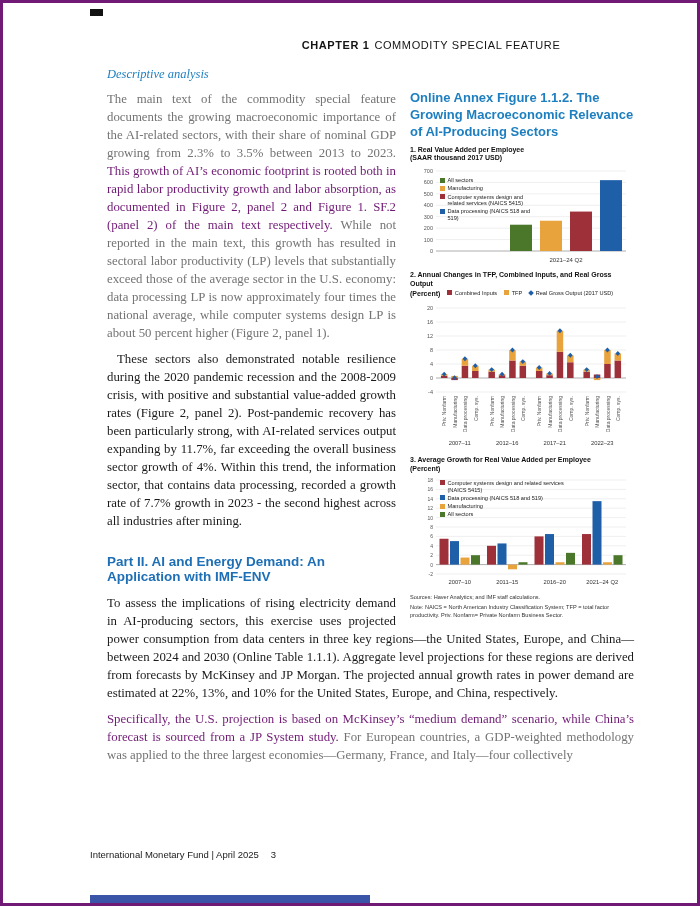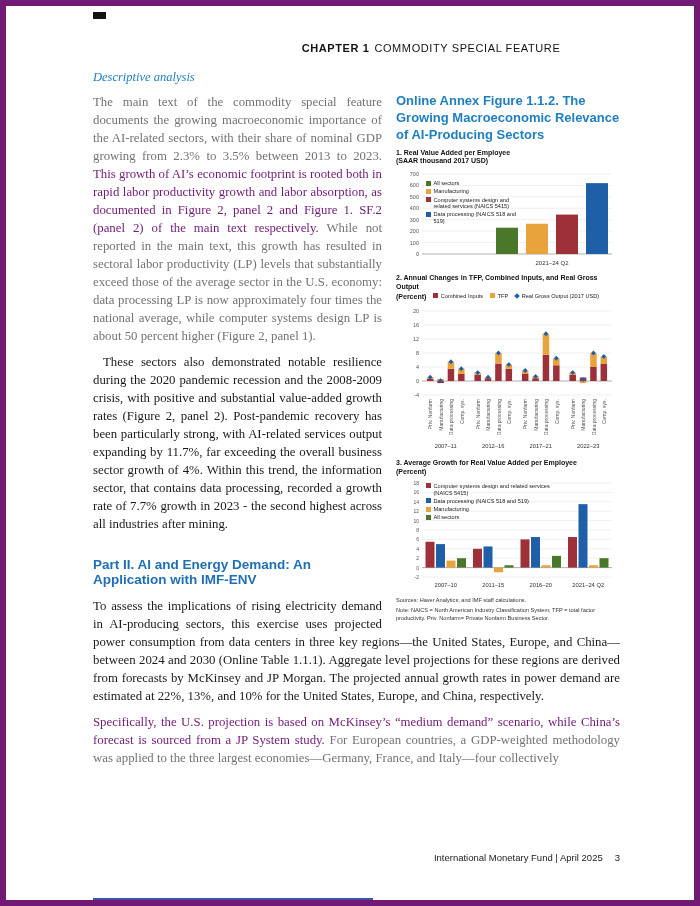--- a/index.html
+++ b/index.html
@@ -1,25 +1,25 @@
 <!DOCTYPE html>
 <html><head>
 <meta charset="utf-8">
 <style>
   *{margin:0;padding:0;box-sizing:border-box}
   html,body{background:#e9e9e9}
   .page{position:relative;width:700px;height:906px;margin:0 auto;background:#ffffff;
-        border:6px solid #701a75;overflow:hidden;font-family:"Liberation Serif",serif}
+        border:3px solid #701a75;overflow:hidden;font-family:"Liberation Serif",serif}
   .artifact-top{position:absolute;left:87px;top:6px;width:13px;height:7px;background:#121212}
   .artifact-bottom{position:absolute;left:87px;top:892px;width:280px;height:14px;background:#3a55a7}
   .header{position:absolute;top:36px;left:0;width:100%;text-align:center;
           font-family:"Liberation Sans",sans-serif;font-size:11px;letter-spacing:.6px;
           color:#141414;transform:translateX(81px)}
   .header b{font-weight:bold;margin-right:5px}
-  .content{position:absolute;left:87px;top:64px;width:527px}
+  .content{position:absolute;left:104px;top:64px;width:527px}
   .h-italic{color:#1e7fc0;font-style:italic;font-size:12.5px;margin-bottom:8px}
   p.body{font-size:12.8px;line-height:18px;text-align:justify;color:#1a1a1a;margin-bottom:8px}
   p.indent{text-indent:10px;margin-top:6px}
   .run-muted{color:#701a75}
   .run-dark{color:#737373}
   .part-heading{color:#1e6fb5;font-weight:bold;font-size:13.5px;margin:24px 0 10px;
                 font-family:Liberation Sans, sans-serif}
   
   .figure{float:right;width:224px;margin:0 0 8px 14px;font-family:"Liberation Sans",sans-serif}
   .fig-title{color:#1e7fc0;font-weight:bold;font-size:13px;line-height:1.3;margin-bottom:5px}
@@ -32,21 +32,21 @@
   .legend-overlay{position:absolute;z-index:2}
   #lg1{left:30px;top:14px;width:92px}
   #lg3{left:30px;top:6px;width:128px}
   .lg-row{display:flex;flex-wrap:wrap;gap:7px}
   .lg-item{display:flex;align-items:flex-start;gap:2.5px;font-size:5.6px;line-height:1.2;
            color:#222;margin-bottom:1.5px;font-family:"Liberation Sans",sans-serif}
   .sw{width:5px;height:5px;flex:0 0 auto;margin-top:.5px}
   .dmd{width:4px;height:4px;transform:rotate(45deg);margin-top:1px}
   .fig-note{font-size:5.6px;line-height:1.35;color:#333;margin-top:3px}
   
-  .footer{position:absolute;left:87px;top:846px;width:527px;display:flex;justify-content:flex-end;
+  .footer{position:absolute;left:87px;top:846px;width:527px;display:flex;
           align-items:baseline;font-family:"Liberation Sans",sans-serif;font-size:9.5px;color:#1a1a1a}
   .footer .page-num{margin-left:12px}
 </style>
 </head>
 <body>
 
 <div class="page">
   <div class="artifact-top"></div>
 
   <div class="header">

